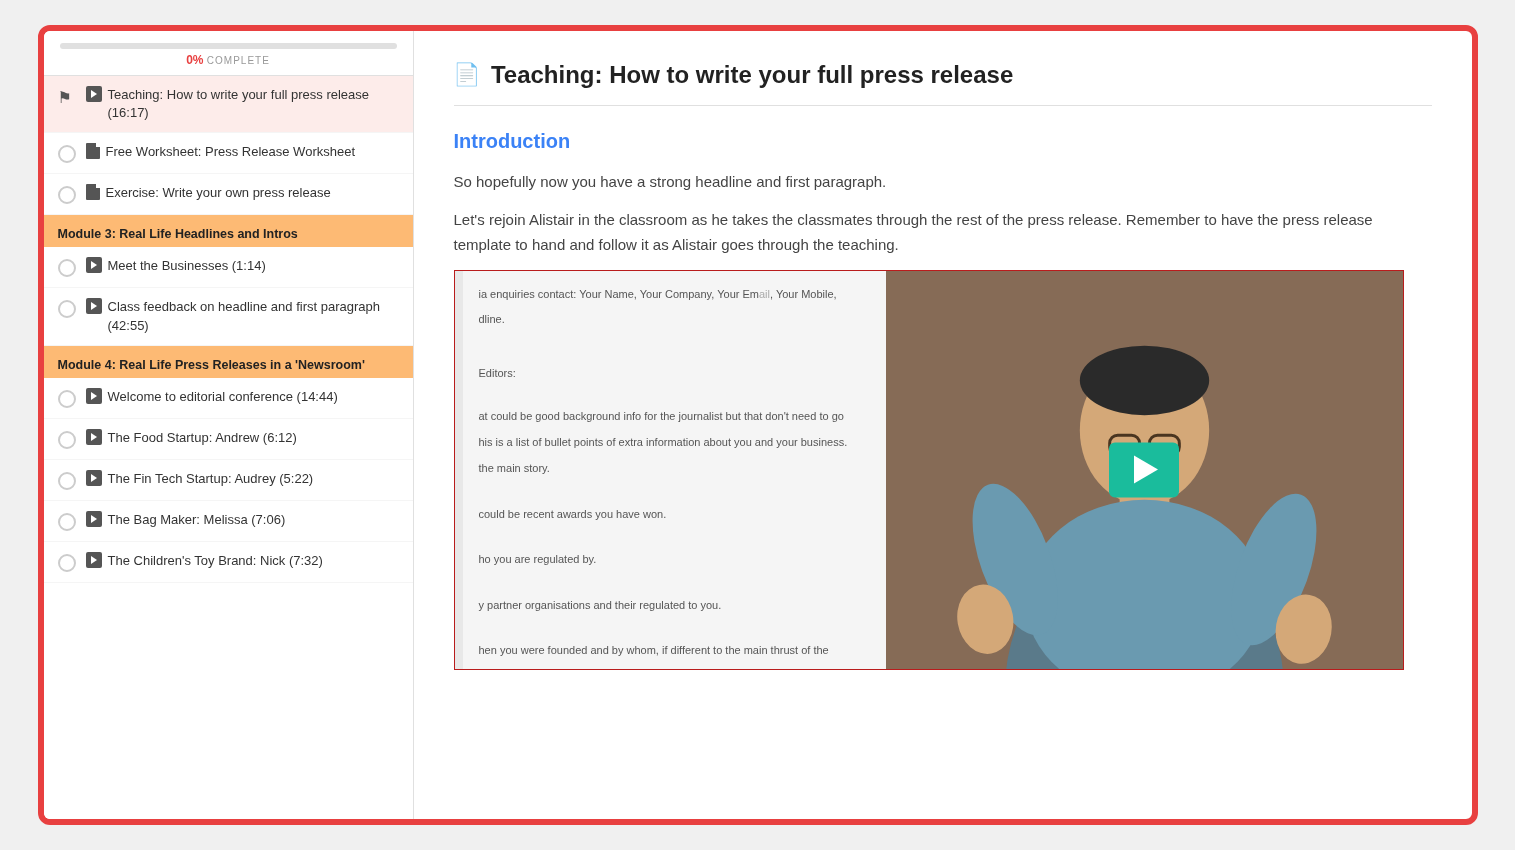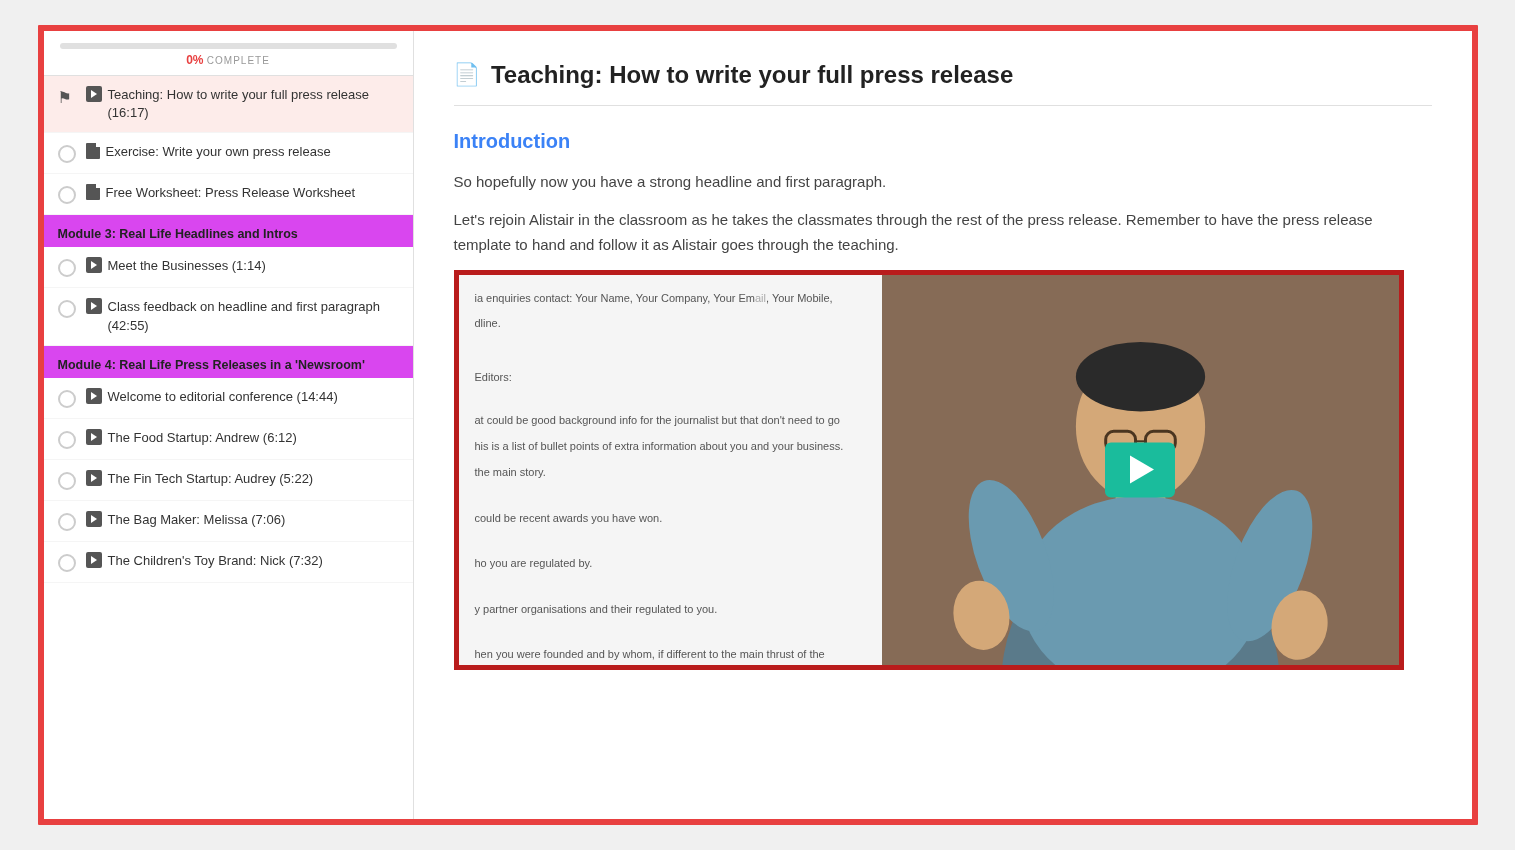--- a/index.html
+++ b/index.html
@@ -9,21 +9,21 @@
       display: flex;
       align-items: center;
       justify-content: center;
       min-height: 100vh;
       padding: 20px;
     }
     .outer-frame {
       width: 1440px;
       background: white;
       border: 6px solid #e84040;
-      border-radius: 1px;
+      border-radius: 12px;
       display: flex;
       overflow: hidden;
       min-height: 800px;
     }
     
     .sidebar {
       width: 370px;
       min-width: 370px;
       background: #fff;
       border-right: 1px solid #e0e0e0;
@@ -124,21 +124,21 @@
       top: 0; right: 0;
       width: 4px; height: 4px;
       background: white;
     }
     
     .module-header {
       padding: 12px 14px 6px;
       font-size: 12.5px;
       font-weight: bold;
       color: #222;
-      background: #d946ef;
+      background: #fdba74;
     }
     
     .sidebar::-webkit-scrollbar { width: 6px; }
     .sidebar::-webkit-scrollbar-track { background: #f0f0f0; }
     .sidebar::-webkit-scrollbar-thumb { background: #ccc; border-radius: 3px; }
 
     
     .main-content {
       flex: 1;
       padding: 30px 40px;
@@ -171,23 +171,24 @@
       line-height: 1.7;
       margin-bottom: 12px;
     }
     .video-area {
       display: flex;
       gap: 0;
       width: 100%;
       max-width: 950px;
       height: 400px;
       background: #e8e8e8;
-      border: 5px solid #b91c1c;
+      border: 1px solid #b91c1c;
       overflow: hidden;
       position: relative;
+      padding-left: 8px;
     }
     .video-left {
       width: 45%;
       background: #f5f5f5;
       padding: 14px 16px;
       font-size: 11px;
       color: #555;
       line-height: 1.8;
       overflow: hidden;
     }
@@ -271,29 +272,29 @@
       <div class="sidebar-item-content">
         <span class="vid-icon"></span>
         <span class="sidebar-item-label">Teaching: How to write your full press release (16:17)</span>
       </div>
     </div>
 
     <div class="sidebar-item">
       <div class="circle-icon"></div>
       <div class="sidebar-item-content">
         <span class="doc-icon"></span>
+        <span class="sidebar-item-label">Free Worksheet: Press Release Worksheet</span>
+      </div>
+    </div>
+
+    <div class="sidebar-item">
+      <div class="circle-icon"></div>
+      <div class="sidebar-item-content">
+        <span class="doc-icon"></span>
         <span class="sidebar-item-label">Exercise: Write your own press release</span>
-      </div>
-    </div>
-
-    <div class="sidebar-item">
-      <div class="circle-icon"></div>
-      <div class="sidebar-item-content">
-        <span class="doc-icon"></span>
-        <span class="sidebar-item-label">Free Worksheet: Press Release Worksheet</span>
       </div>
     </div>
 
     <div class="module-header">
       <span>Module 3: Real Life Headlines and Intros</span>
     </div>
 
     <div class="sidebar-item">
       <div class="circle-icon"></div>
       <div class="sidebar-item-content">

